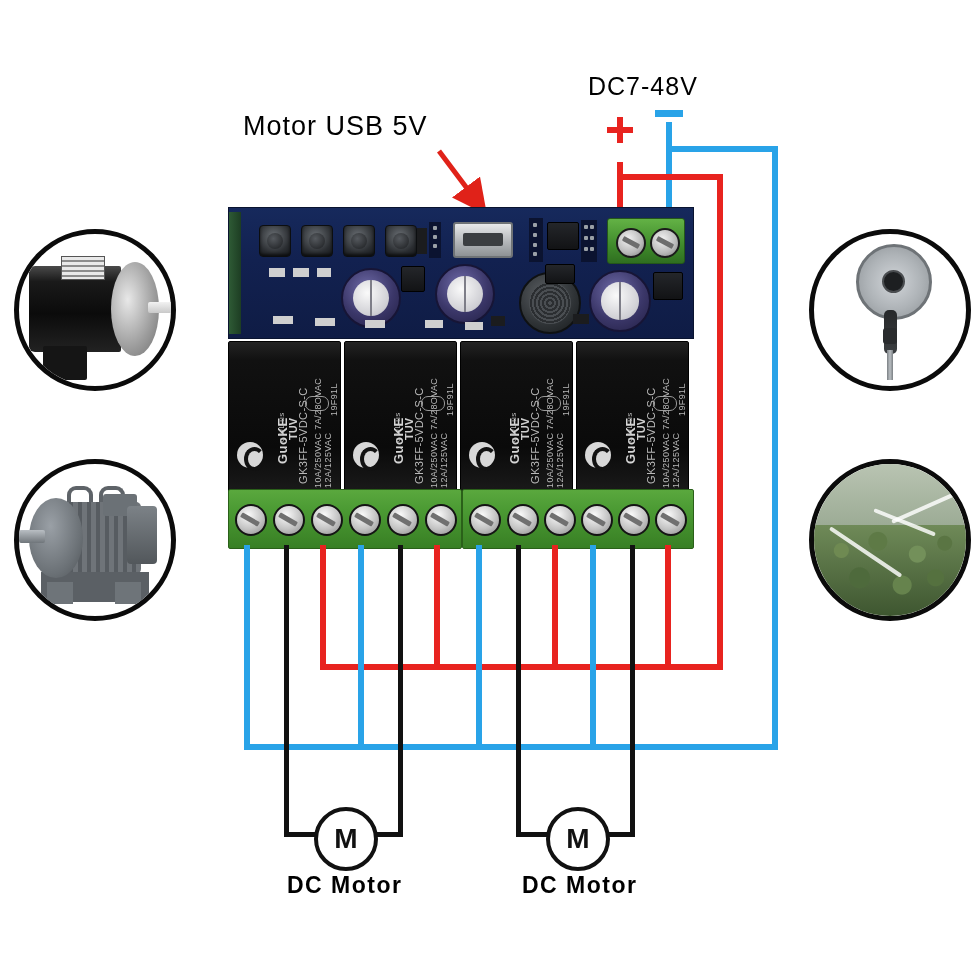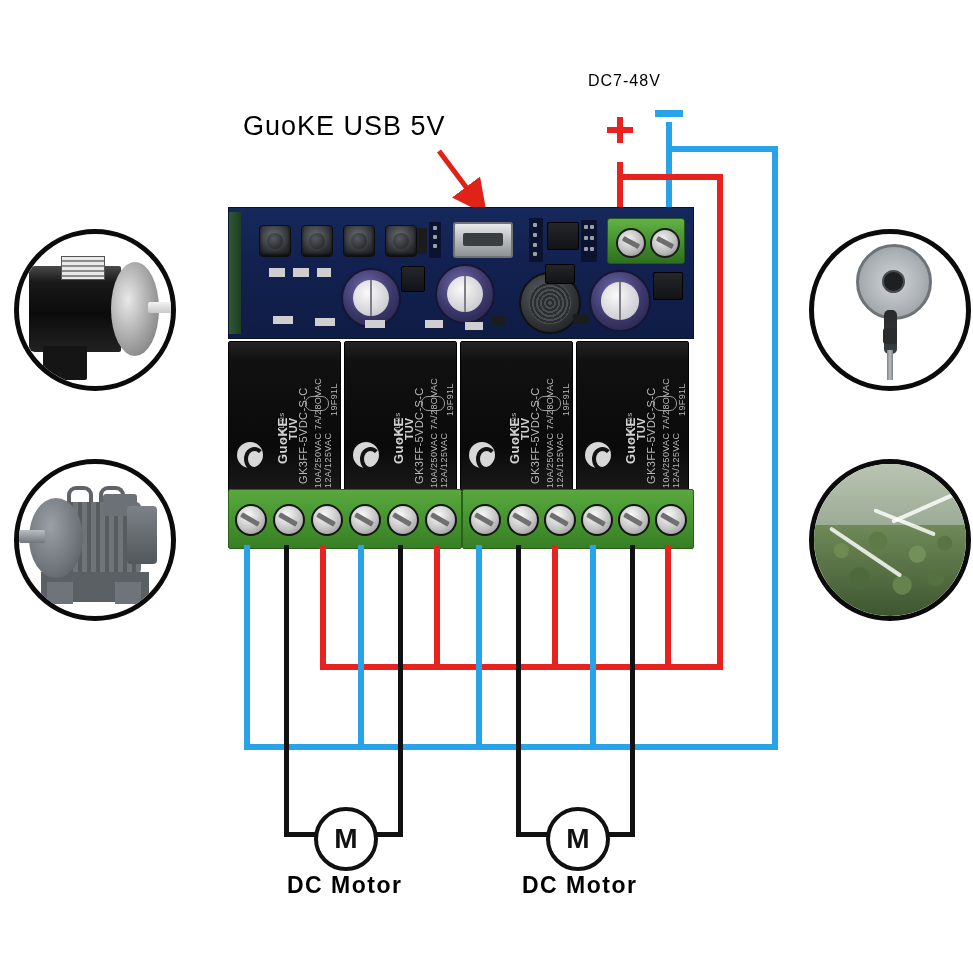--- a/index.html
+++ b/index.html
@@ -3,21 +3,21 @@
 <meta charset="utf-8">
 <style>
   html,body{margin:0;padding:0;background:#ffffff;}
   body{width:973px;height:973px;position:relative;overflow:hidden;
        font-family:"Liberation Sans","DejaVu Sans",sans-serif;}
   #stage{position:absolute;left:0;top:0;width:973px;height:973px;background:#fff;}
 
   
   .lbl{position:absolute;color:#000;white-space:nowrap;letter-spacing:1px;}
   #lbl-usb{left:243px;top:111px;font-size:27px;}
-  #lbl-dc{left:588px;top:72px;font-size:16px;}
+  #lbl-dc{left:588px;top:72px;font-size:25px;}
   #lbl-motor-1{left:287px;top:872px;font-size:23px;letter-spacing:1.5px;font-weight:600;}
   #lbl-motor-2{left:522px;top:872px;font-size:23px;letter-spacing:1.5px;font-weight:600;}
 
   
   #plus-sym{position:absolute;left:607px;top:117px;width:26px;height:26px;}
   #plus-sym:before,#plus-sym:after{content:"";position:absolute;background:#e8231f;}
   #plus-sym:before{left:0;top:10px;width:26px;height:6px;}
   #plus-sym:after{left:10px;top:0;width:6px;height:26px;}
   #minus-sym{position:absolute;left:655px;top:110px;width:28px;height:7px;background:#29a3e8;}
 
@@ -209,21 +209,21 @@
   </div>
 
   <div class="circ" id="circ-sprinkler">
     <div class="spr-sky"></div>
     <div class="spr-field"></div>
     <div class="spr-jet spr-j1"></div>
     <div class="spr-jet spr-j2"></div>
     <div class="spr-jet spr-j3"></div>
   </div>
 
-  <div class="lbl" id="lbl-usb">GuoKE USB 5V</div>
+  <div class="lbl" id="lbl-usb">Motor USB 5V</div>
   <div class="lbl" id="lbl-dc">DC7-48V</div>
   <div class="lbl" id="lbl-motor-1">DC Motor</div>
   <div class="lbl" id="lbl-motor-2">DC Motor</div>
 
   <div id="plus-sym"></div>
   <div id="minus-sym"></div>
 
   <svg id="usb-arrow" viewBox="0 0 50 60">
     <defs>
         <marker id="ah" markerWidth="7" markerHeight="7" refX="2" refY="3.5" orient="auto">

